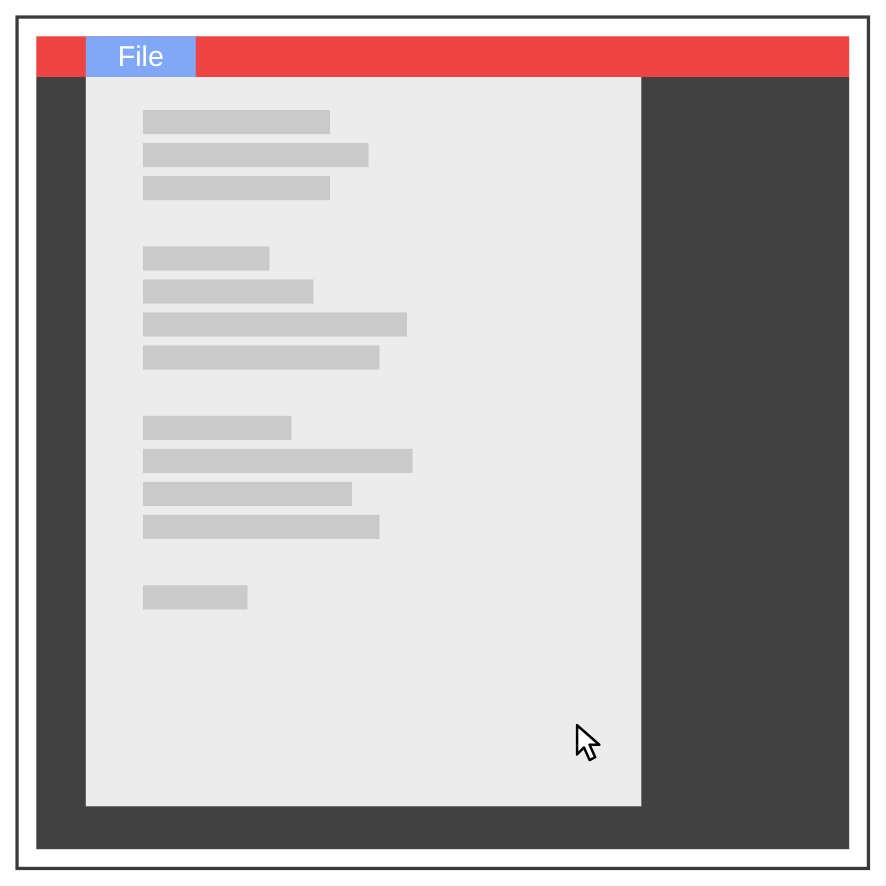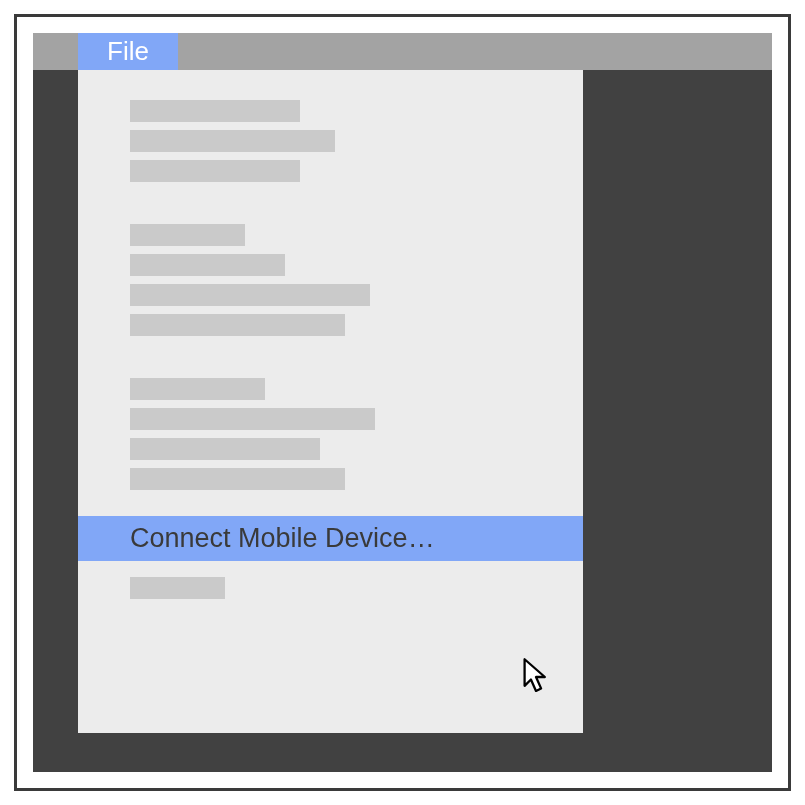--- a/index.html
+++ b/index.html
@@ -29,21 +29,21 @@
       left: 16px;
       right: 16px;
       bottom: 16px;
     }
     .menubar {
       position: absolute;
       top: 0;
       left: 0;
       right: 0;
       height: 37px;
-      background: #a3a3a3;
+      background: #ef4444;
     }
     .menubar-tab {
       position: absolute;
       top: 0;
       left: 45px;
       width: 100px;
       height: 37px;
       background: #81a7f7;
       color: #fff;
       font-size: 26px;
@@ -126,21 +126,20 @@
 
       <div>
         <div class="placeholder-item" style="width:135px"></div>
         <div class="placeholder-item" style="width:245px"></div>
         <div class="placeholder-item" style="width:190px"></div>
         <div class="placeholder-item" style="width:215px"></div>
       </div>
 
       <div style="height:18px"></div>
 
-      <div class="menu-item-highlighted">Connect Mobile Device…</div>
 
       <div style="height:8px"></div>
 
       <div>
         <div class="placeholder-item" style="width:95px"></div>
       </div>
 
     </div>
 
     <svg class="cursor" viewBox="0 0 20 30" style="left:490px; top:625px;">

